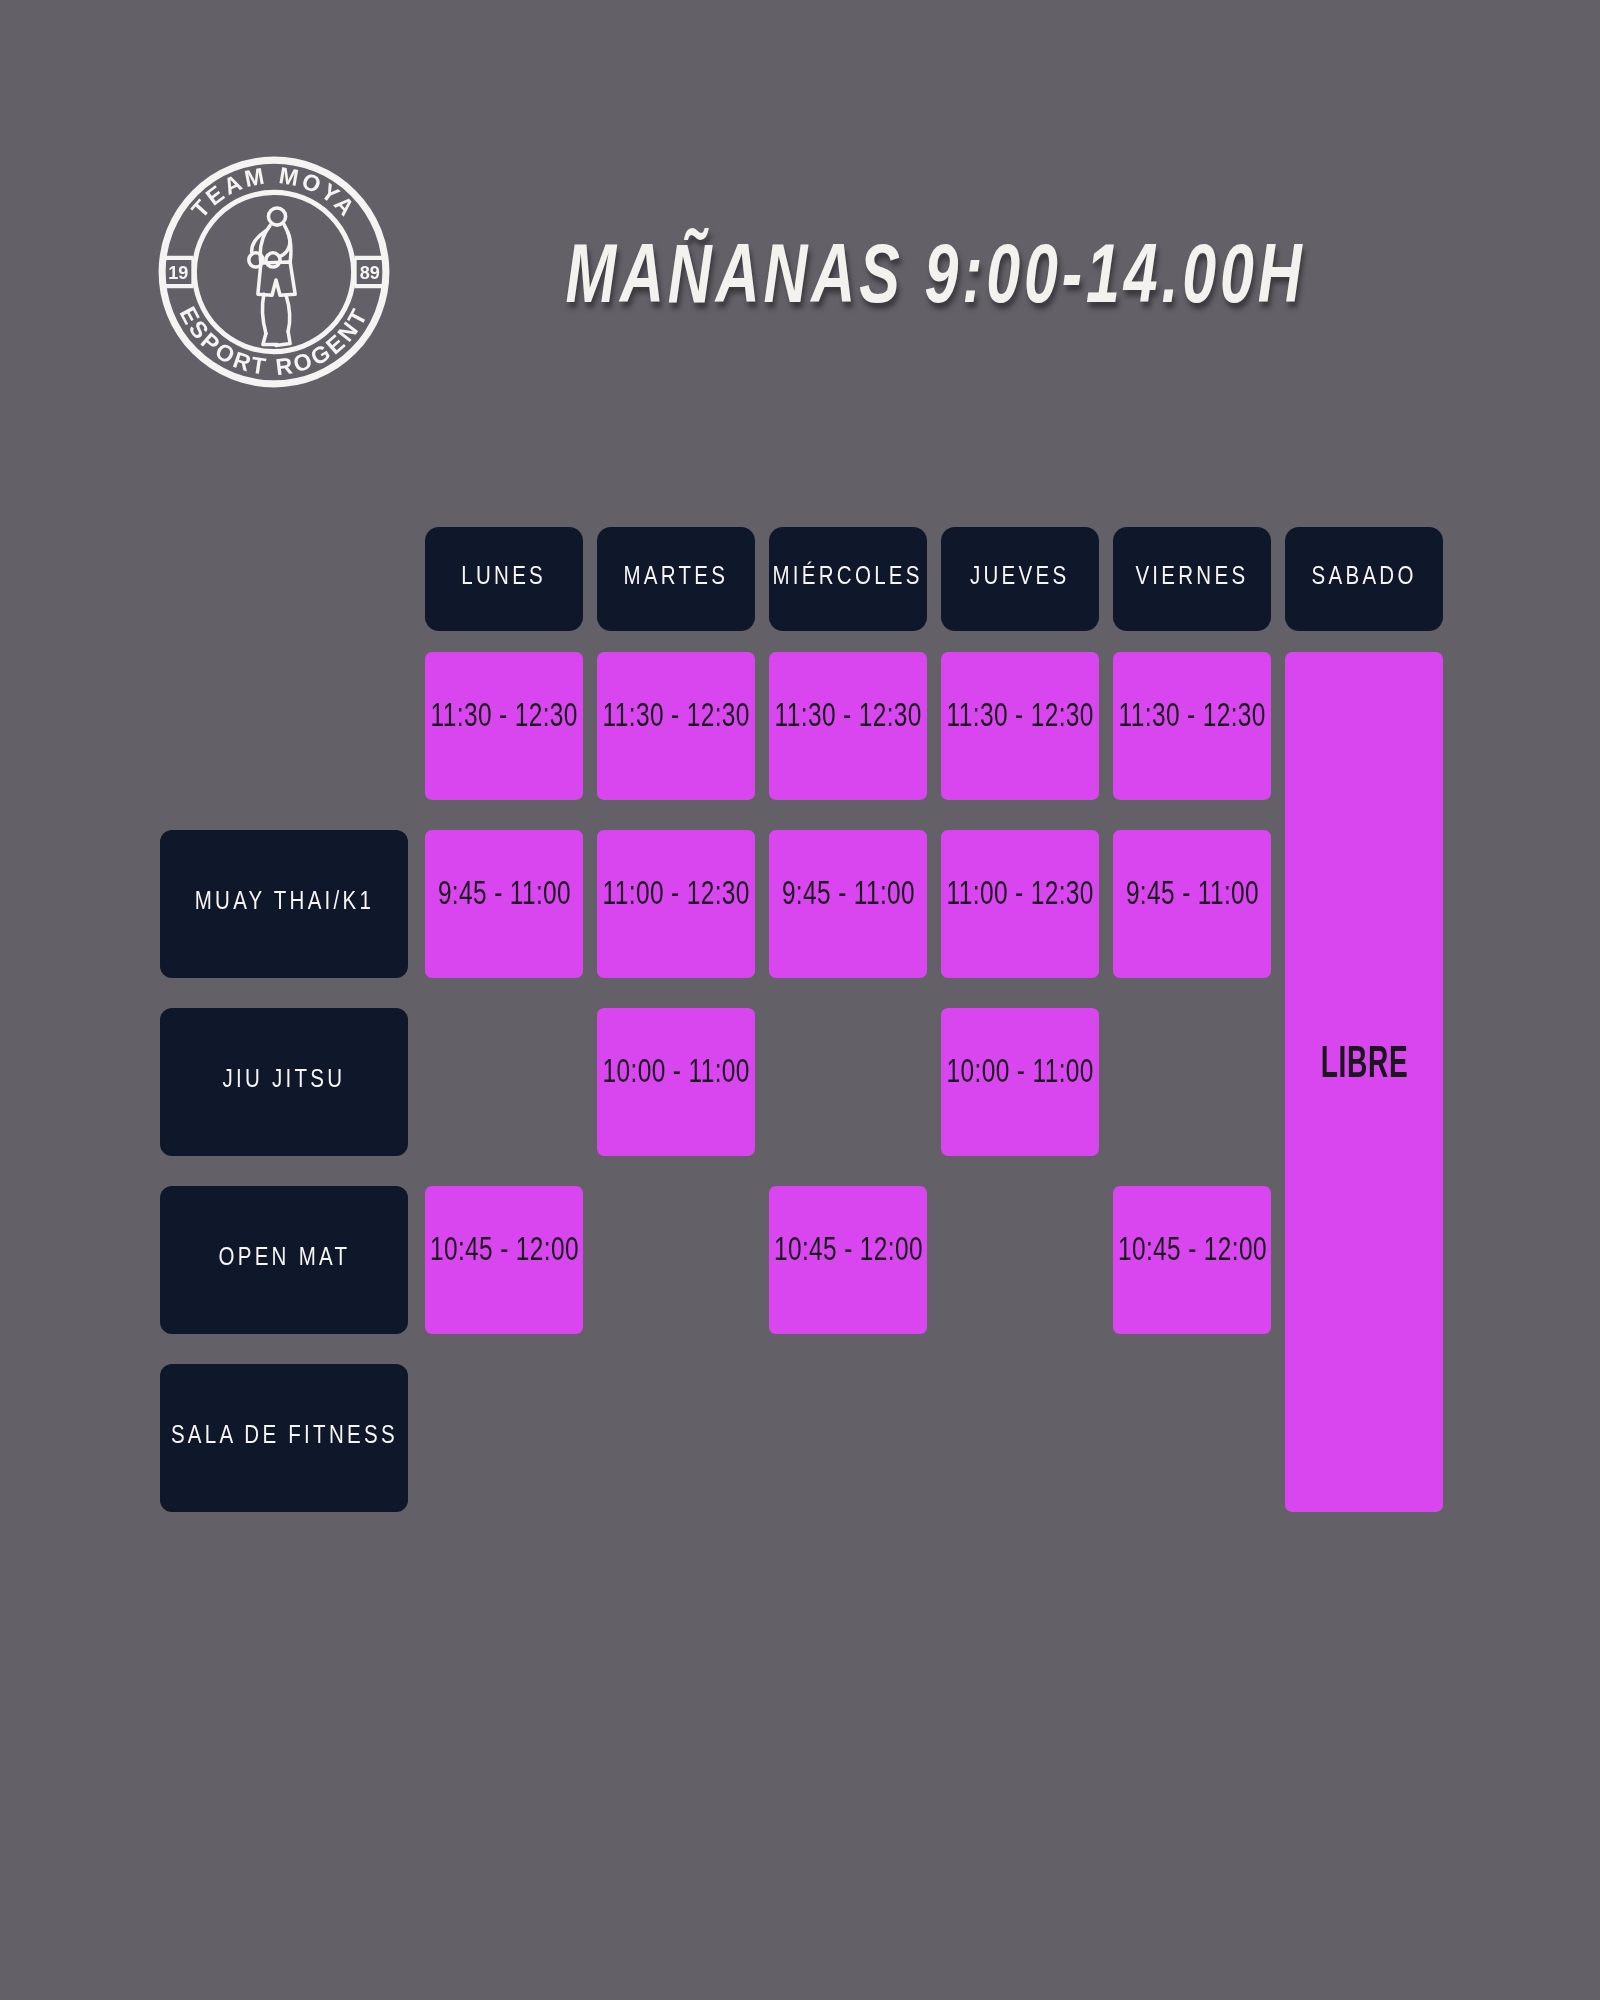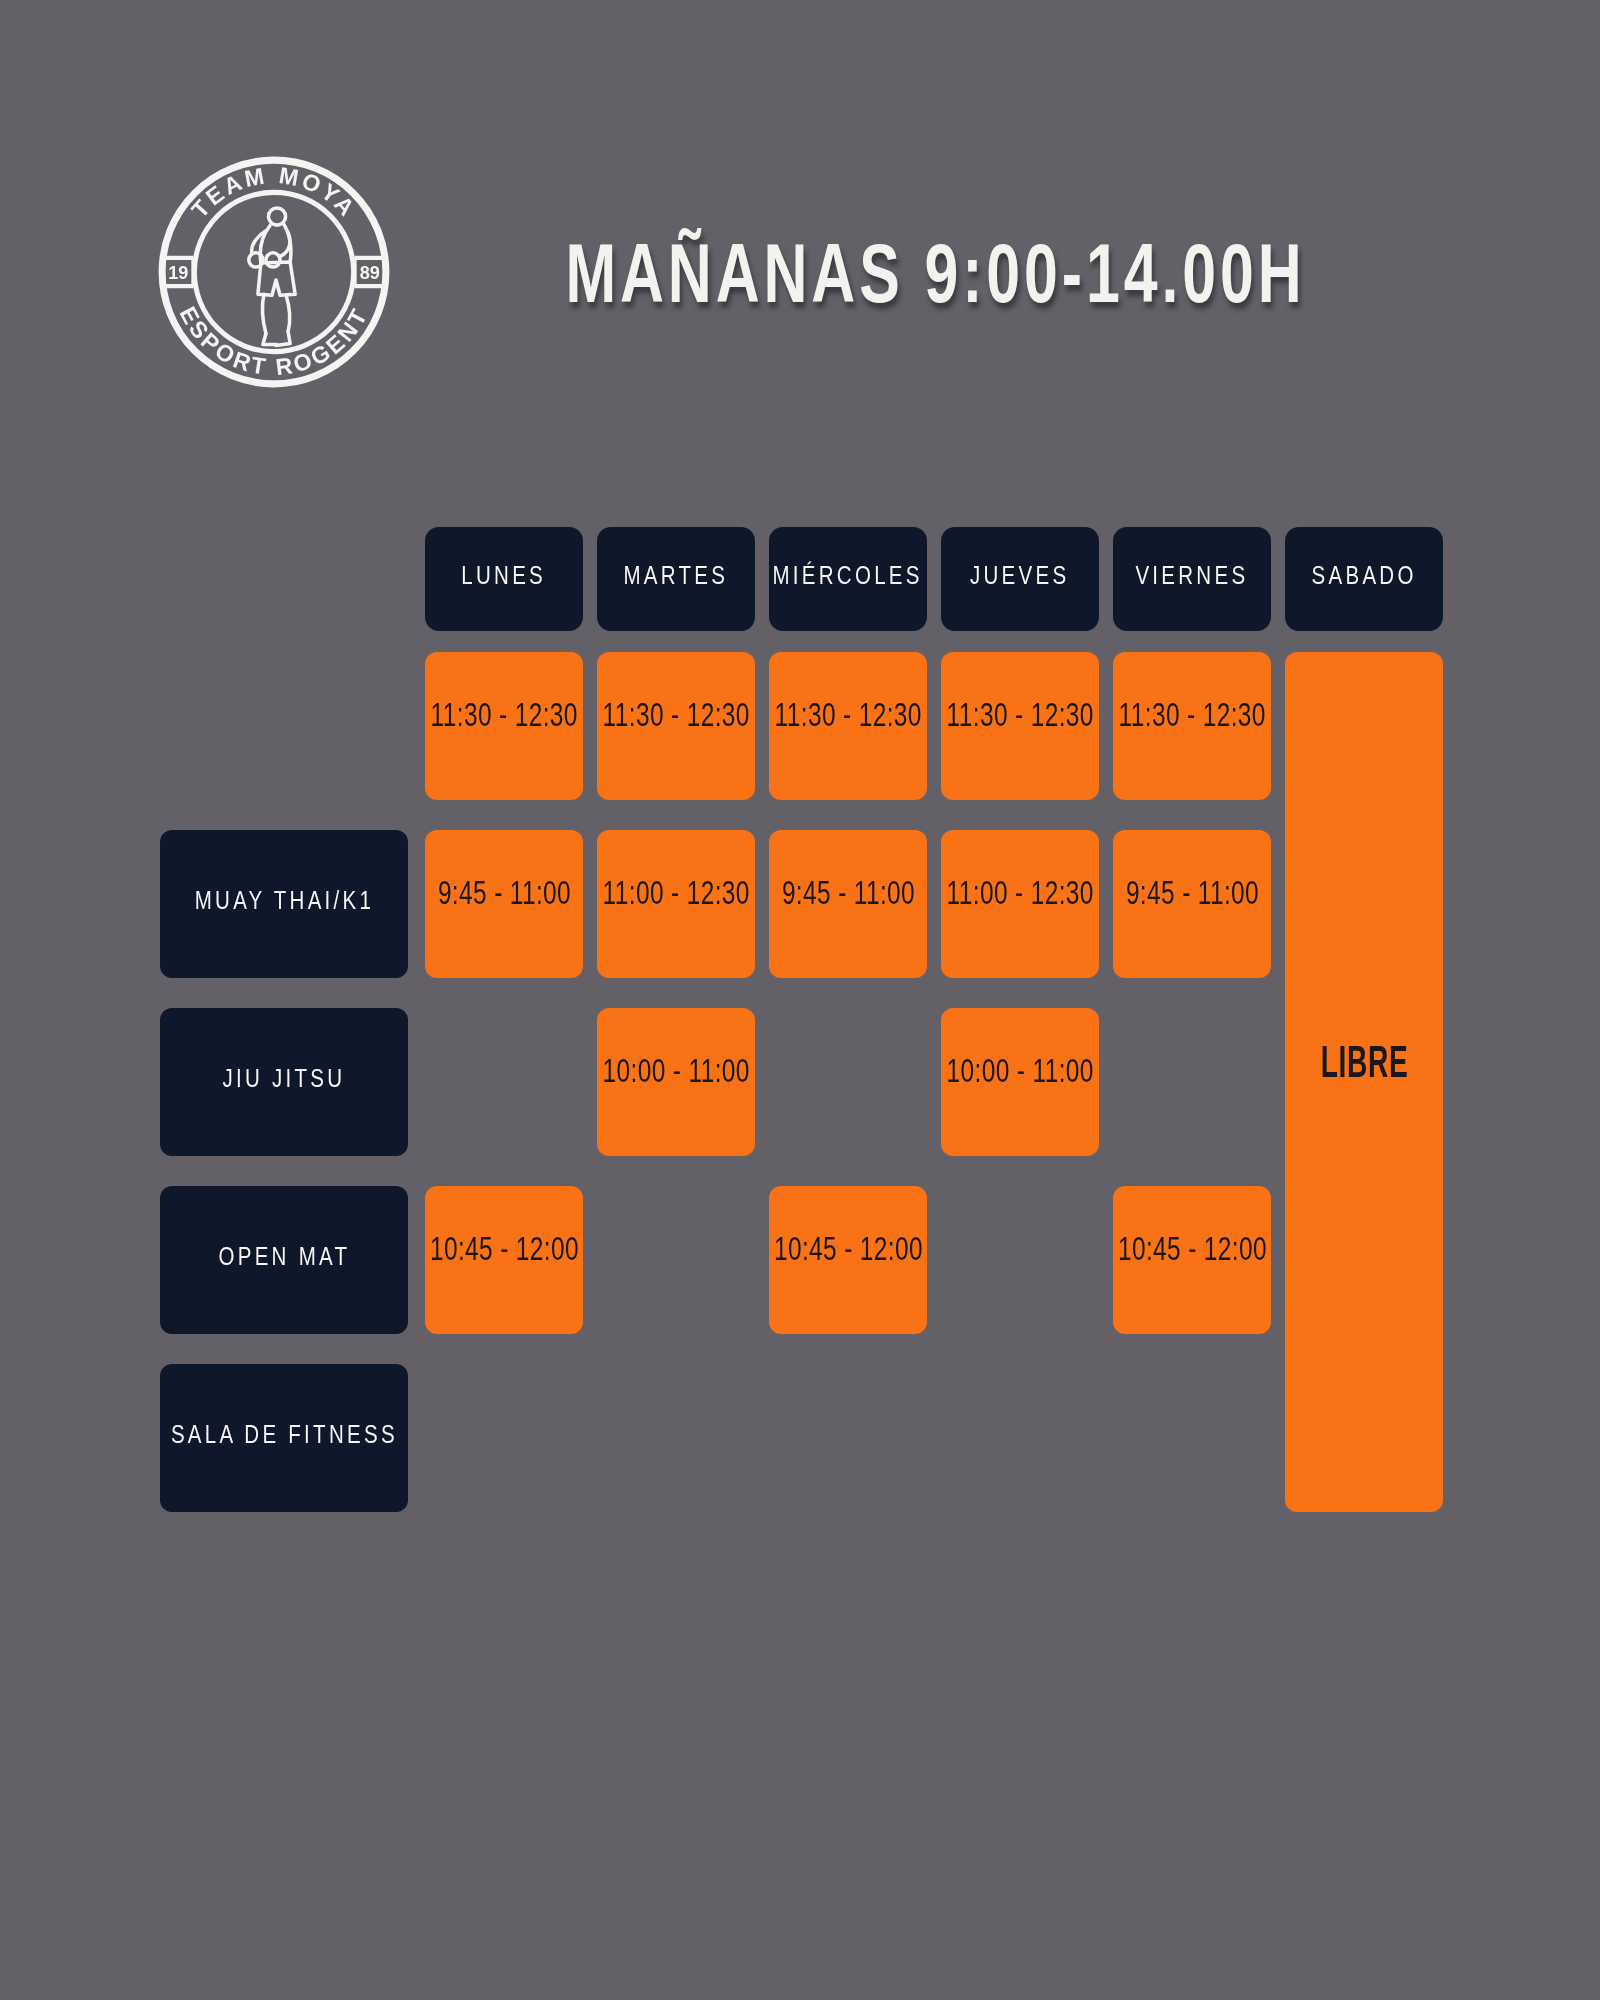--- a/index.html
+++ b/index.html
@@ -6,21 +6,21 @@
   body{
     width:1600px;height:2000px;position:relative;overflow:hidden;
     background:#636067;
     font-family:"Liberation Sans", sans-serif;
   }
   
   .logo{position:absolute;left:148px;top:146px;width:252px;height:252px;}
   
   .title-wrap{
     position:absolute;left:540px;top:218px;width:790px;height:110px;
-    display:flex;align-items:center;justify-content:center;
+    display:flex;align-items:center;justify-content:center;font-style:italic;
   }
   .title{
     display:inline-block;white-space:nowrap;
     font-size:78px;font-weight:bold;letter-spacing:5px;color:#f3f2ee;
     transform:scale(0.78,1.08);transform-origin:center;
     text-shadow:3px 5px 6px rgba(25,25,30,0.55);
   }
   
   .grid{
     position:absolute;left:160px;top:527px;
@@ -39,21 +39,21 @@
     display:flex;align-items:center;justify-content:center;
     padding-bottom:8px;box-sizing:border-box;
   }
   .labelbox{border-radius:12px;}
   .daybox span,.labelbox span{
     display:inline-block;white-space:nowrap;
     color:#f7f6f4;font-size:25px;font-weight:400;letter-spacing:4px;
     transform:scaleX(0.82);transform-origin:center;
   }
   .cell{
-    background:#f97316;border-radius:12px;
+    background:#d946ef;border-radius:7px;
     display:flex;align-items:center;justify-content:center;
     padding-bottom:24px;box-sizing:border-box;
   }
   .cell .t{
     display:inline-block;white-space:nowrap;
     color:#1b181d;font-size:34px;font-weight:500;letter-spacing:0.5px;
     transform:scaleX(0.72);transform-origin:center;
   }
   .cell.tall{padding-bottom:40px;}
   .cell.tall .t{

